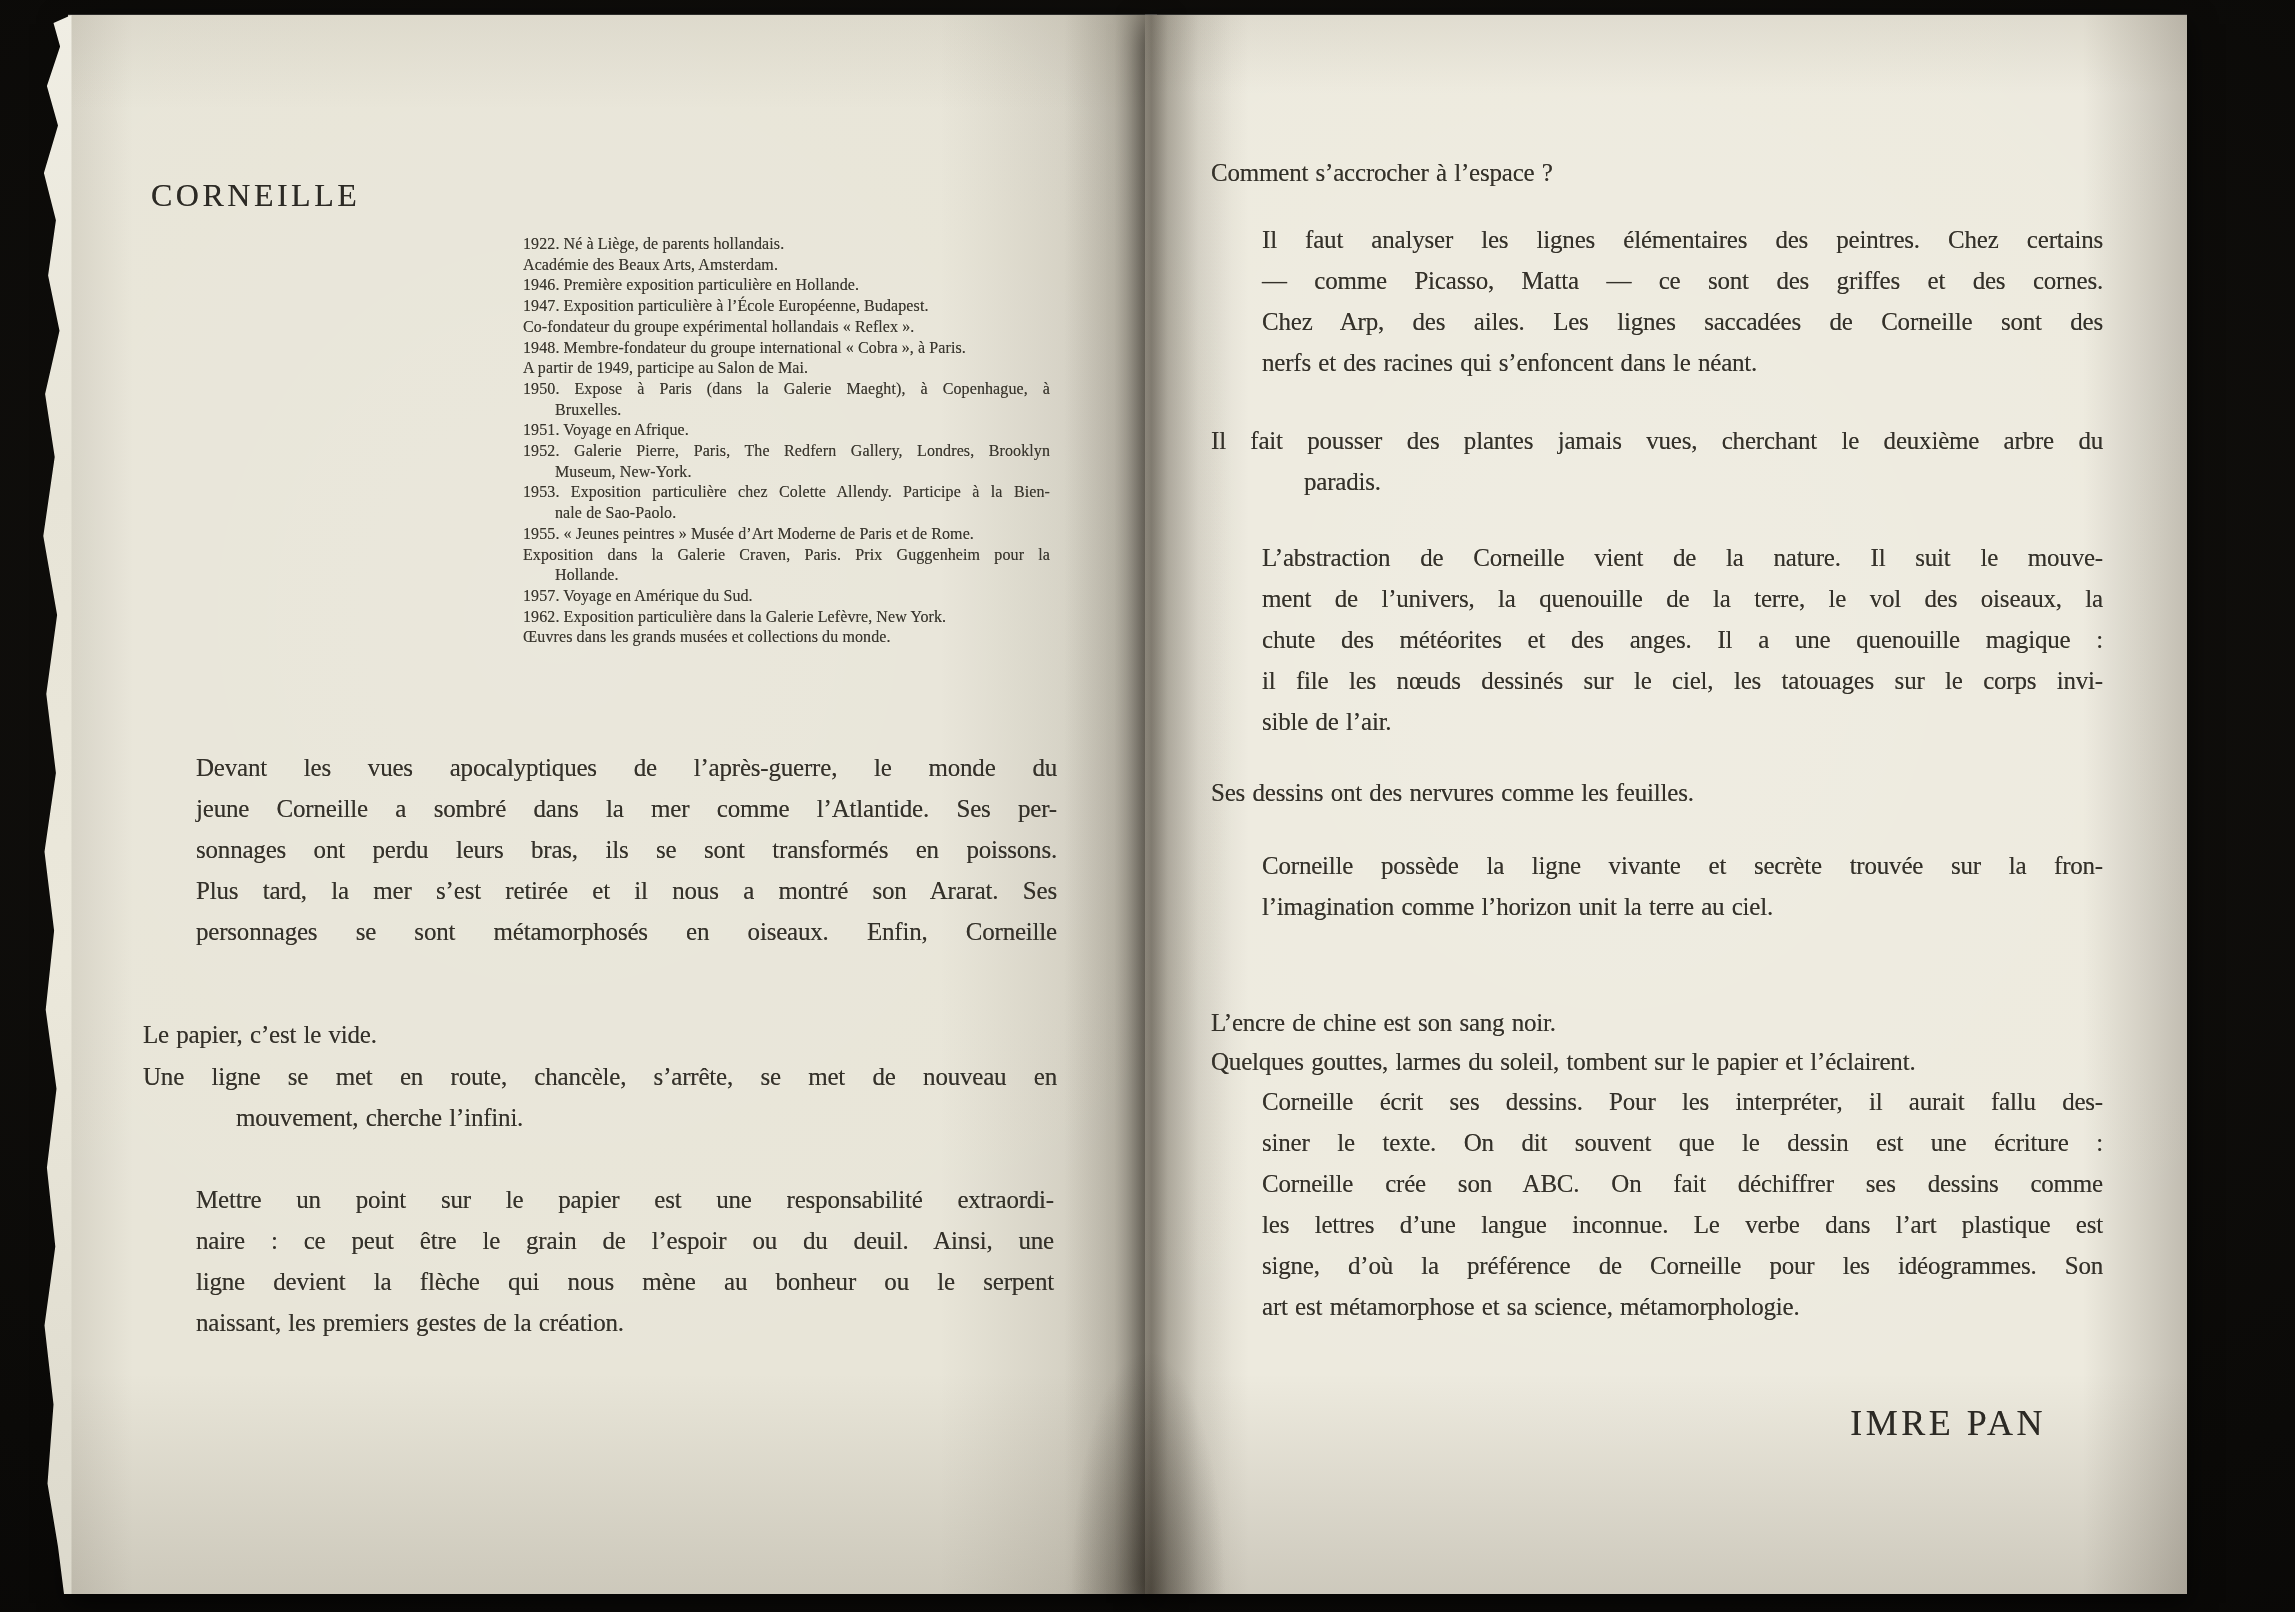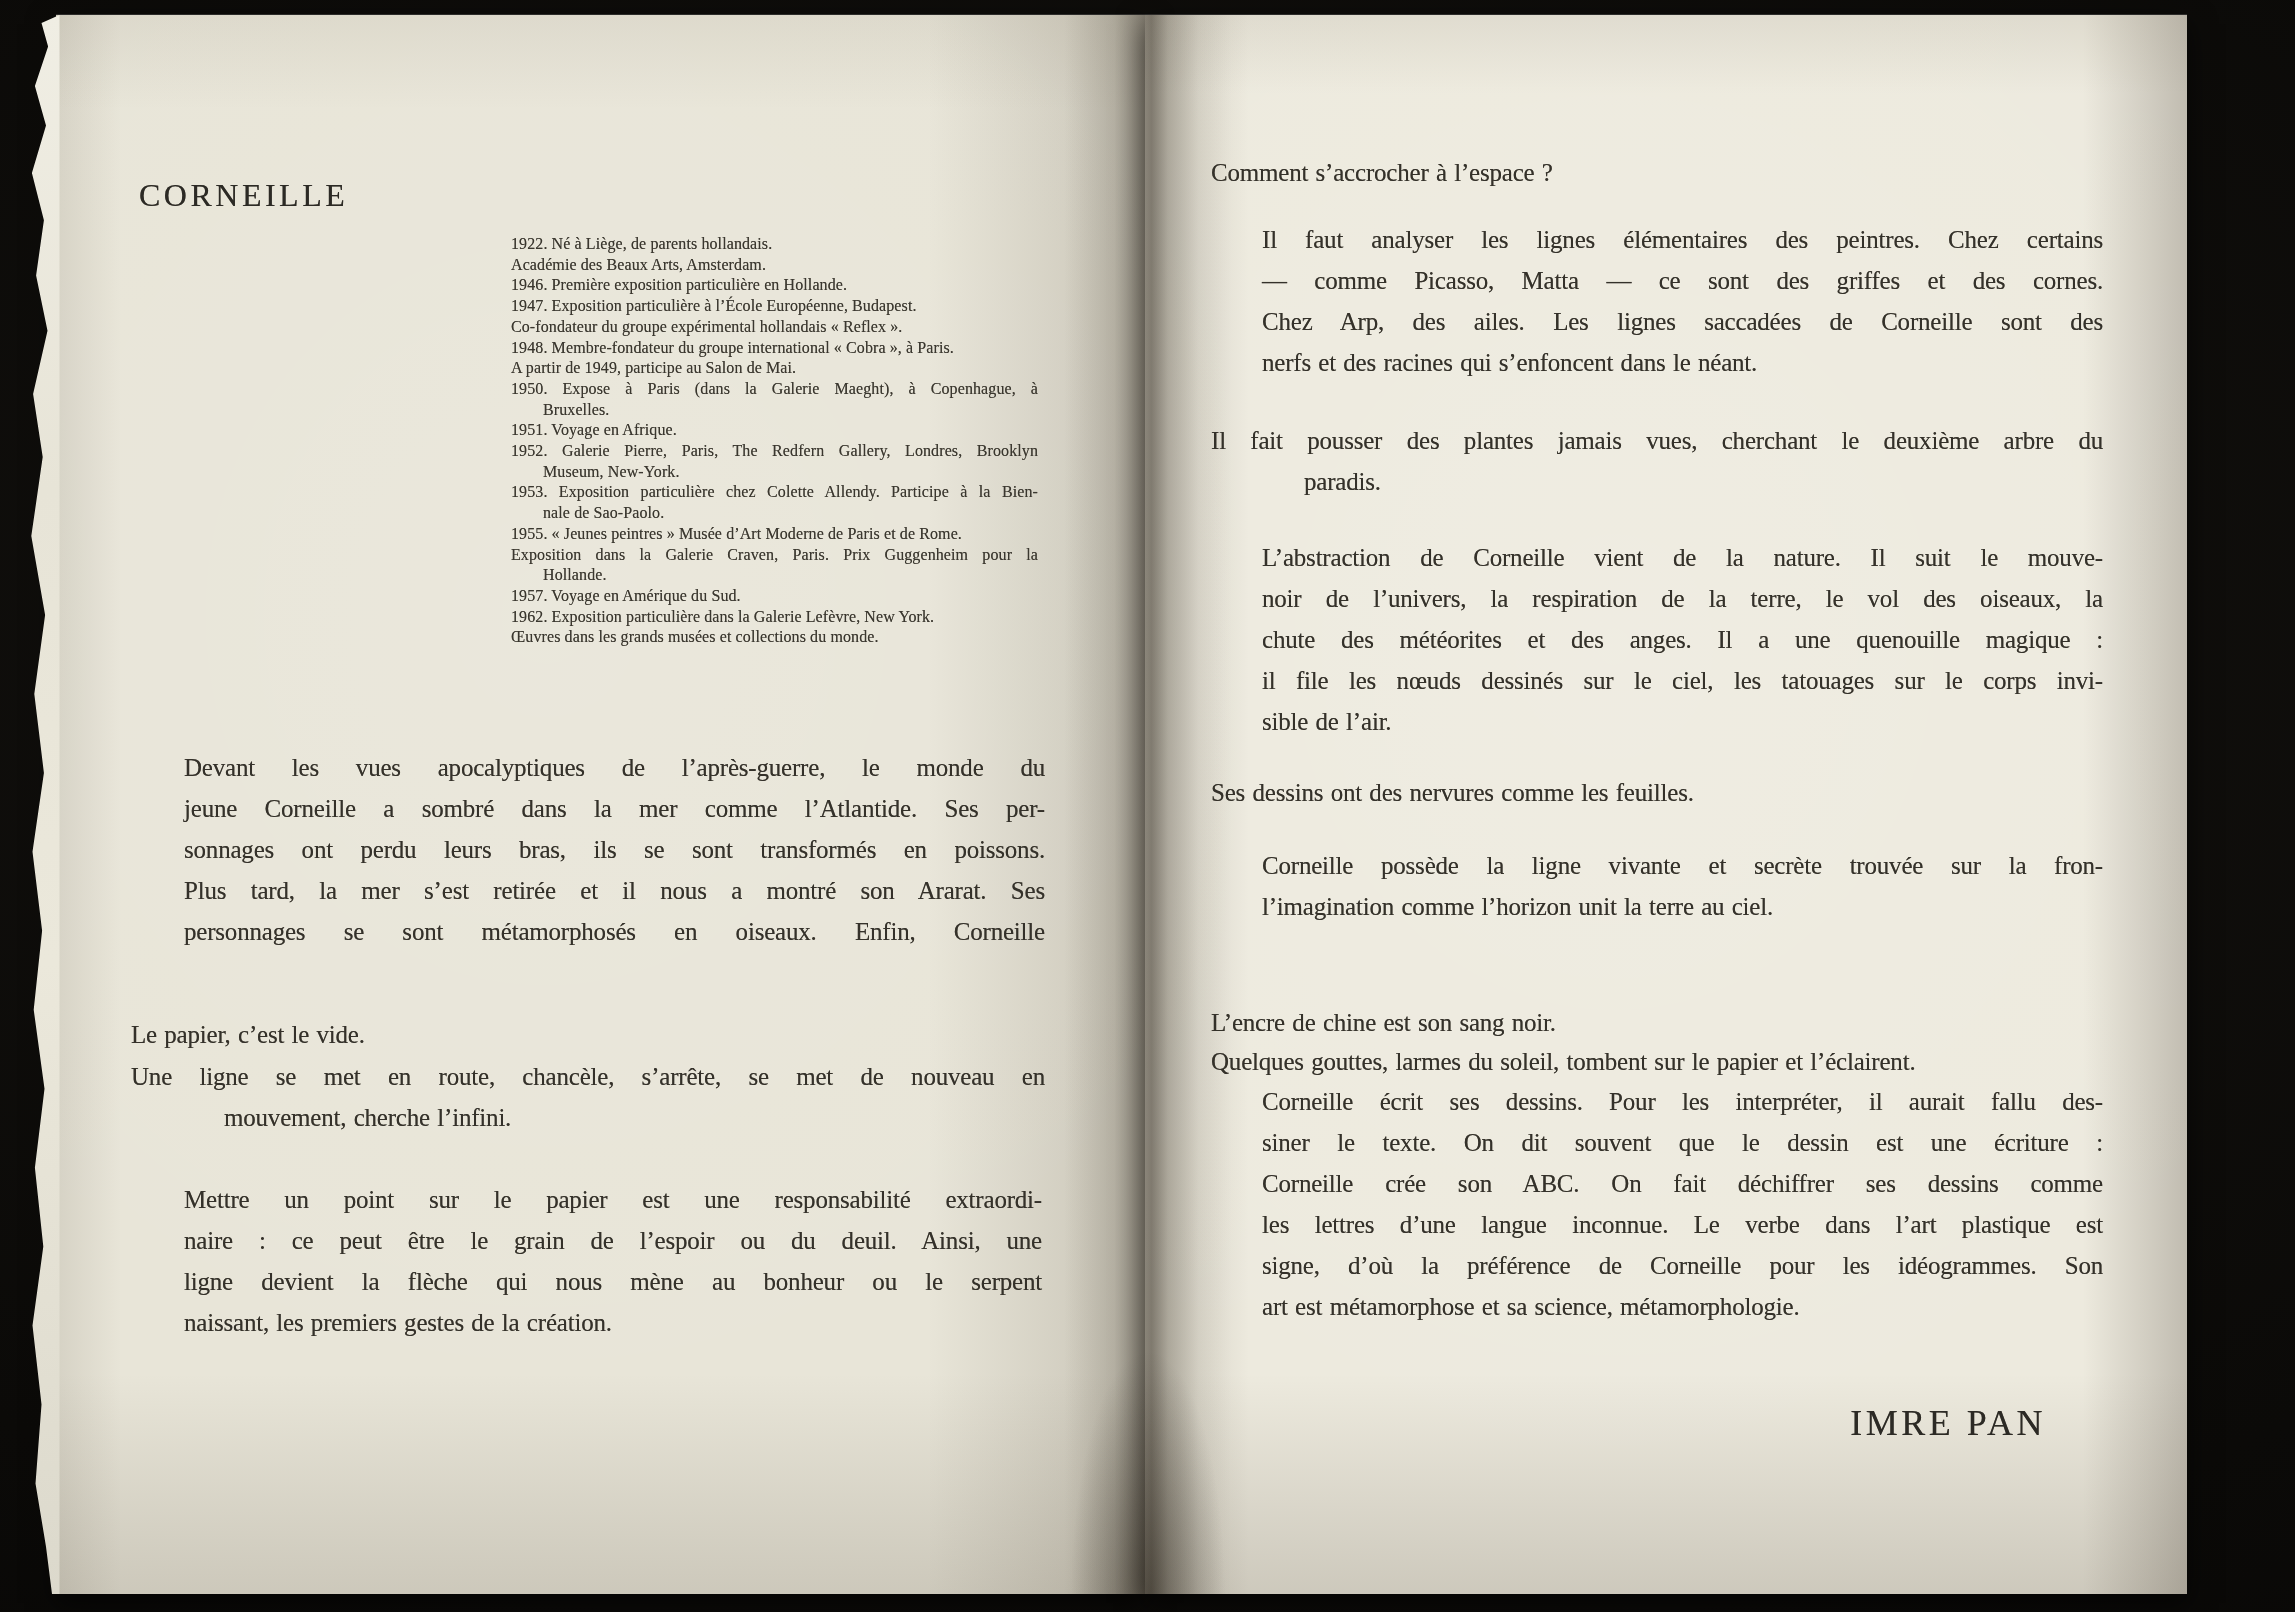--- a/index.html
+++ b/index.html
@@ -9,21 +9,21 @@
     position:relative; width:2295px; height:1612px; overflow:hidden;
     background:#070605;
     background-image: radial-gradient(140% 110% at 50% 42%, #151310 0%, #0b0a08 55%, #040303 100%);
   }
 
   .page {
     position:absolute; top:15px; height:1579px;
     box-shadow: 0 -0.9px 0 rgba(255,255,255,.16), 0 8.8px 26.5px rgba(0,0,0,.65);
   }
   .page-left {
-    left:56px; width:1089px;
+    left:68px; width:1089px;
     background:
       radial-gradient(120% 90% at 45% 38%, rgba(255,255,255,.10), rgba(255,255,255,0) 60%),
       linear-gradient(to bottom, rgba(120,110,90,.10), rgba(0,0,0,0) 6%, rgba(0,0,0,0) 86%, rgba(60,50,35,.16) 100%),
       linear-gradient(to right, rgba(80,70,55,.12), rgba(0,0,0,0) 6%, rgba(0,0,0,0) 80%, rgba(70,60,45,.20) 100%);
     background-color:#e8e5d8;
   }
   
   .page-left::before {
     content:""; position:absolute; left:-26.5px; top:0; width:30px; height:100%;
     background: linear-gradient(to bottom, #f0eee4, #e7e4d7 30%, #ebe8db 60%, #dcd9cc);
@@ -159,21 +159,21 @@
         <div class="ln nat">nerfs et des racines qui s’enfoncent dans le néant.</div>
       </div>
 
     <div class="txt main pos-plantes">
         <div class="ln j">Il fait pousser des plantes jamais vues, cherchant le deuxième arbre du</div>
         <div class="ln ind">paradis.</div>
       </div>
 
     <div class="txt main pos-abstraction">
         <div class="ln j">L’abstraction de Corneille vient de la nature. Il suit le mouve-</div>
-        <div class="ln j">noir de l’univers, la respiration de la terre, le vol des oiseaux, la</div>
+        <div class="ln j">ment de l’univers, la quenouille de la terre, le vol des oiseaux, la</div>
         <div class="ln j">chute des météorites et des anges. Il a une quenouille magique :</div>
         <div class="ln j">il file les nœuds dessinés sur le ciel, les tatouages sur le corps invi-</div>
         <div class="ln nat">sible de l’air.</div>
       </div>
 
     <div class="txt main pos-nervures">
         <div class="ln nat">Ses dessins ont des nervures comme les feuilles.</div>
       </div>
 
     <div class="txt main pos-vivante">

